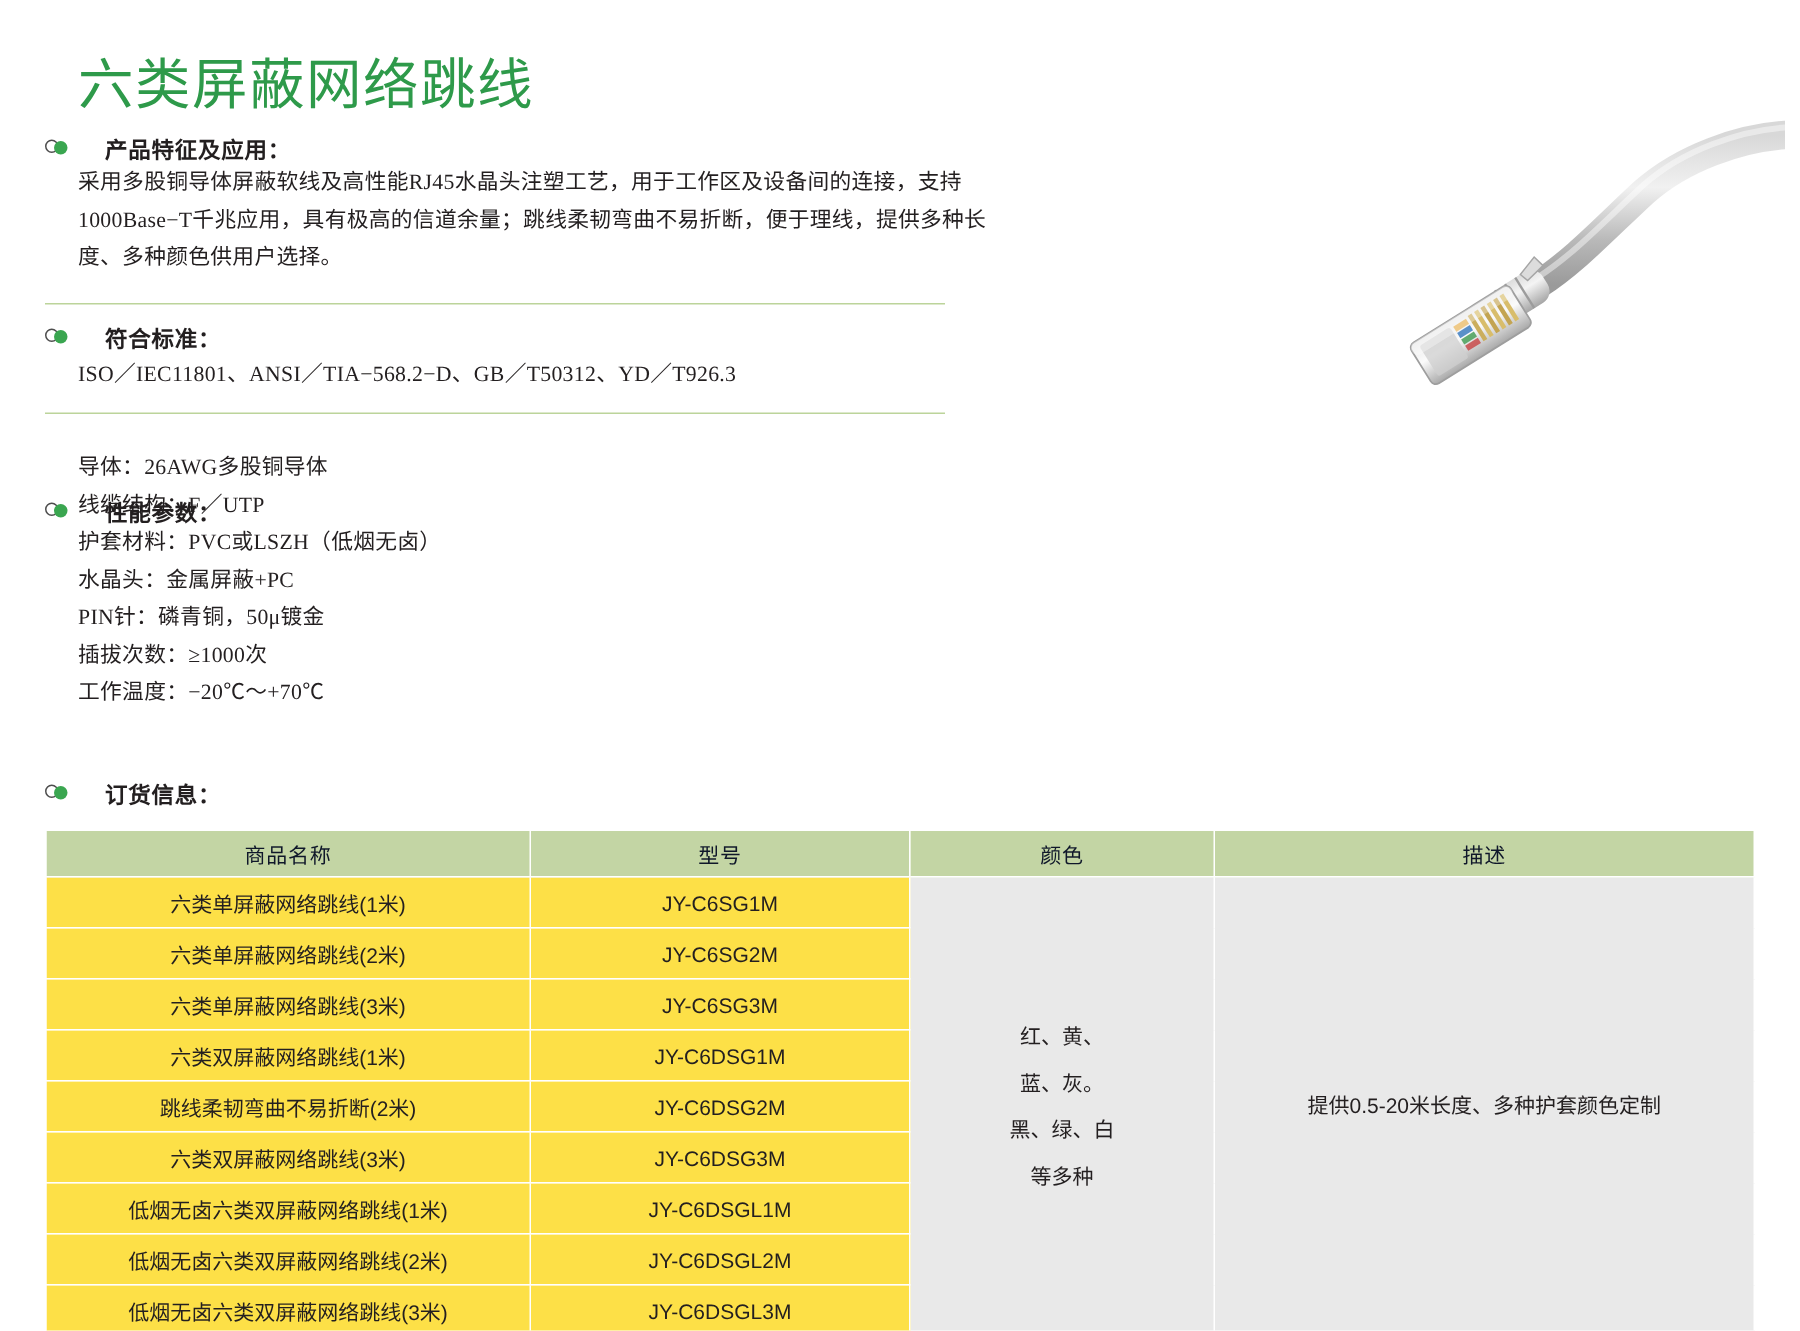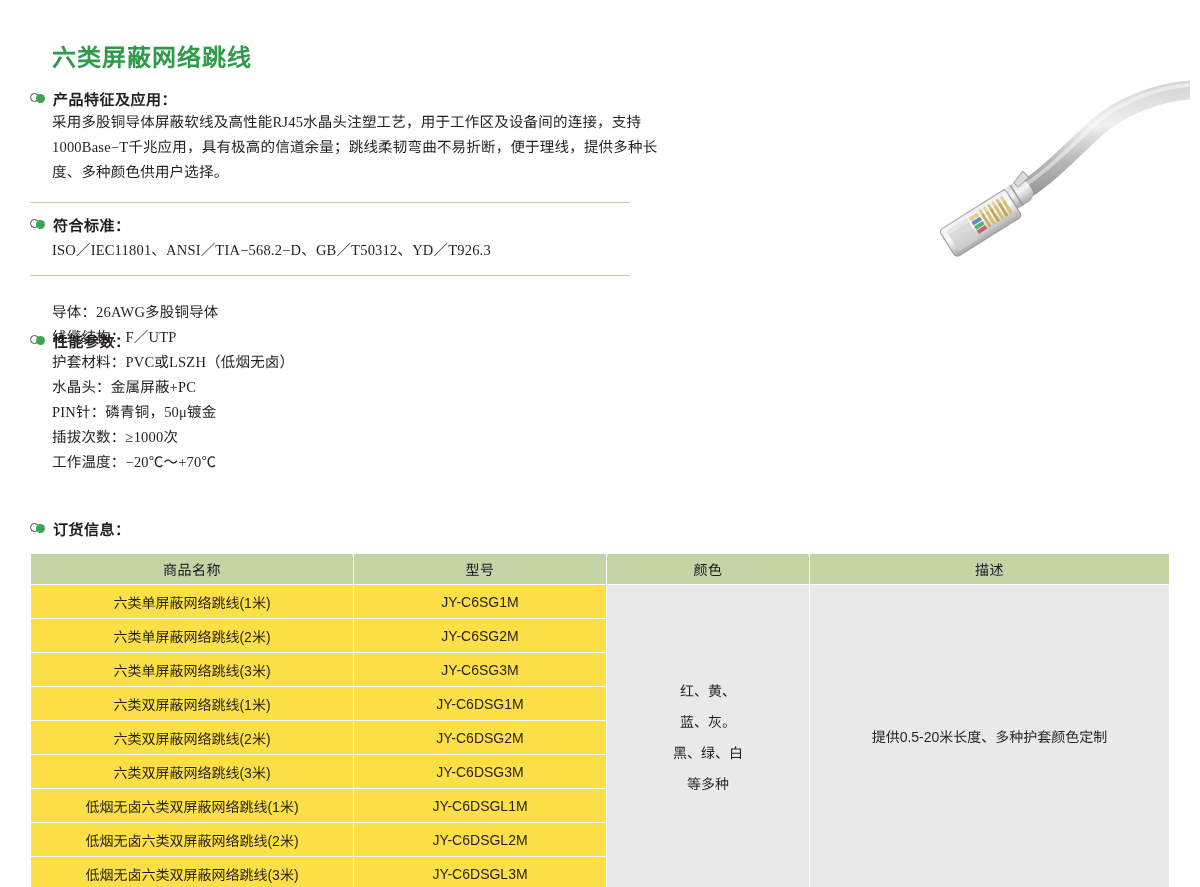--- a/index.html
+++ b/index.html
@@ -18,36 +18,35 @@
   .page {
     position: absolute;
     inset: 0;
   }
 
   
   .title {
     position: absolute;
     left: 52px;
     top: 26px;
-    font-size: 24px;
-    font-weight: bold;
+    font-size: 37px;
+    font-weight: normal;
     color: #2e9a4a;
     letter-spacing: 1px;
-    margin-top: 12px;
   }
 
   
   .section {
     position: absolute;
     left: 30px;
   }
   .sec-head {
     display: flex;
     align-items: center;
-    gap: 7px;
+    gap: 24px;
   }
   .bullet {
     display: inline-block;
     width: 16px;
     height: 11px;
     position: relative;
     flex: none;
   }
   .bullet::before {
     content: "";
@@ -276,21 +275,21 @@
       </tr>
       <tr>
         <td class="name">六类单屏蔽网络跳线(3米)</td>
         <td class="model">JY-C6SG3M</td>
       </tr>
       <tr>
         <td class="name">六类双屏蔽网络跳线(1米)</td>
         <td class="model">JY-C6DSG1M</td>
       </tr>
       <tr>
-        <td class="name">六类双屏蔽网络跳线(2米)</td>
+        <td class="name">跳线柔韧弯曲不易折断(2米)</td>
         <td class="model">JY-C6DSG2M</td>
       </tr>
       <tr>
         <td class="name">六类双屏蔽网络跳线(3米)</td>
         <td class="model">JY-C6DSG3M</td>
       </tr>
       <tr>
         <td class="name">低烟无卤六类双屏蔽网络跳线(1米)</td>
         <td class="model">JY-C6DSGL1M</td>
       </tr>

